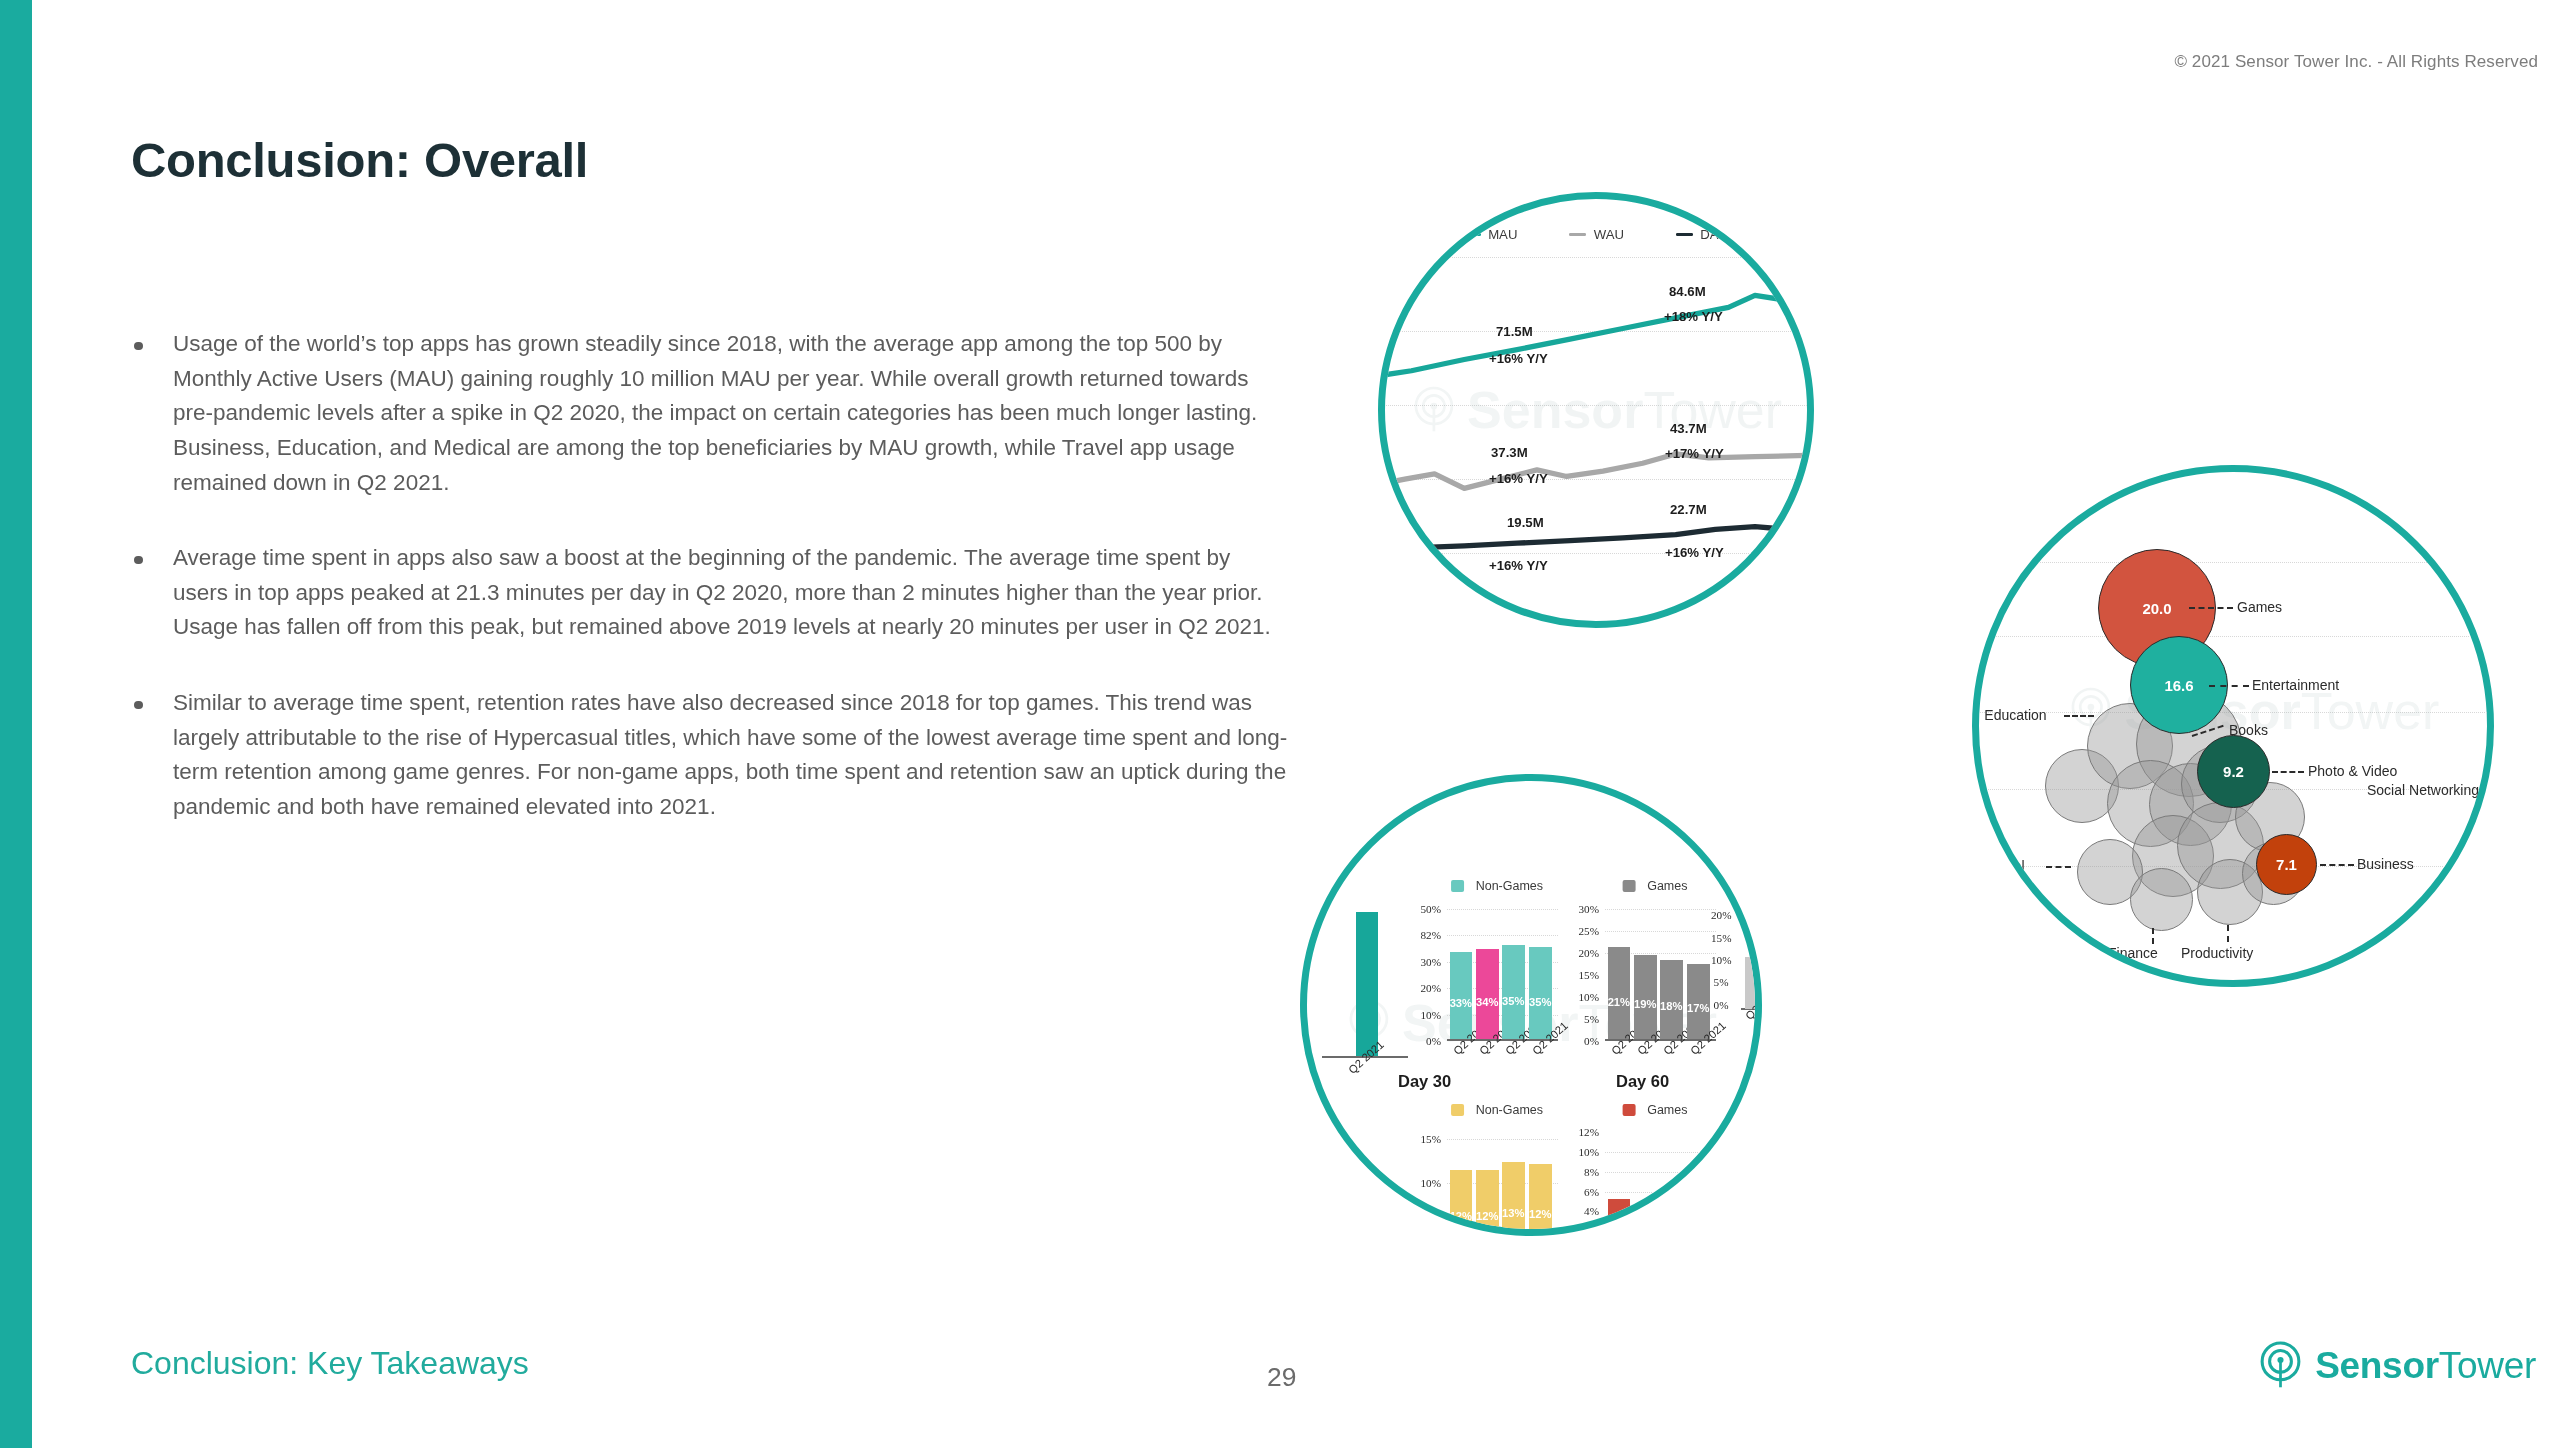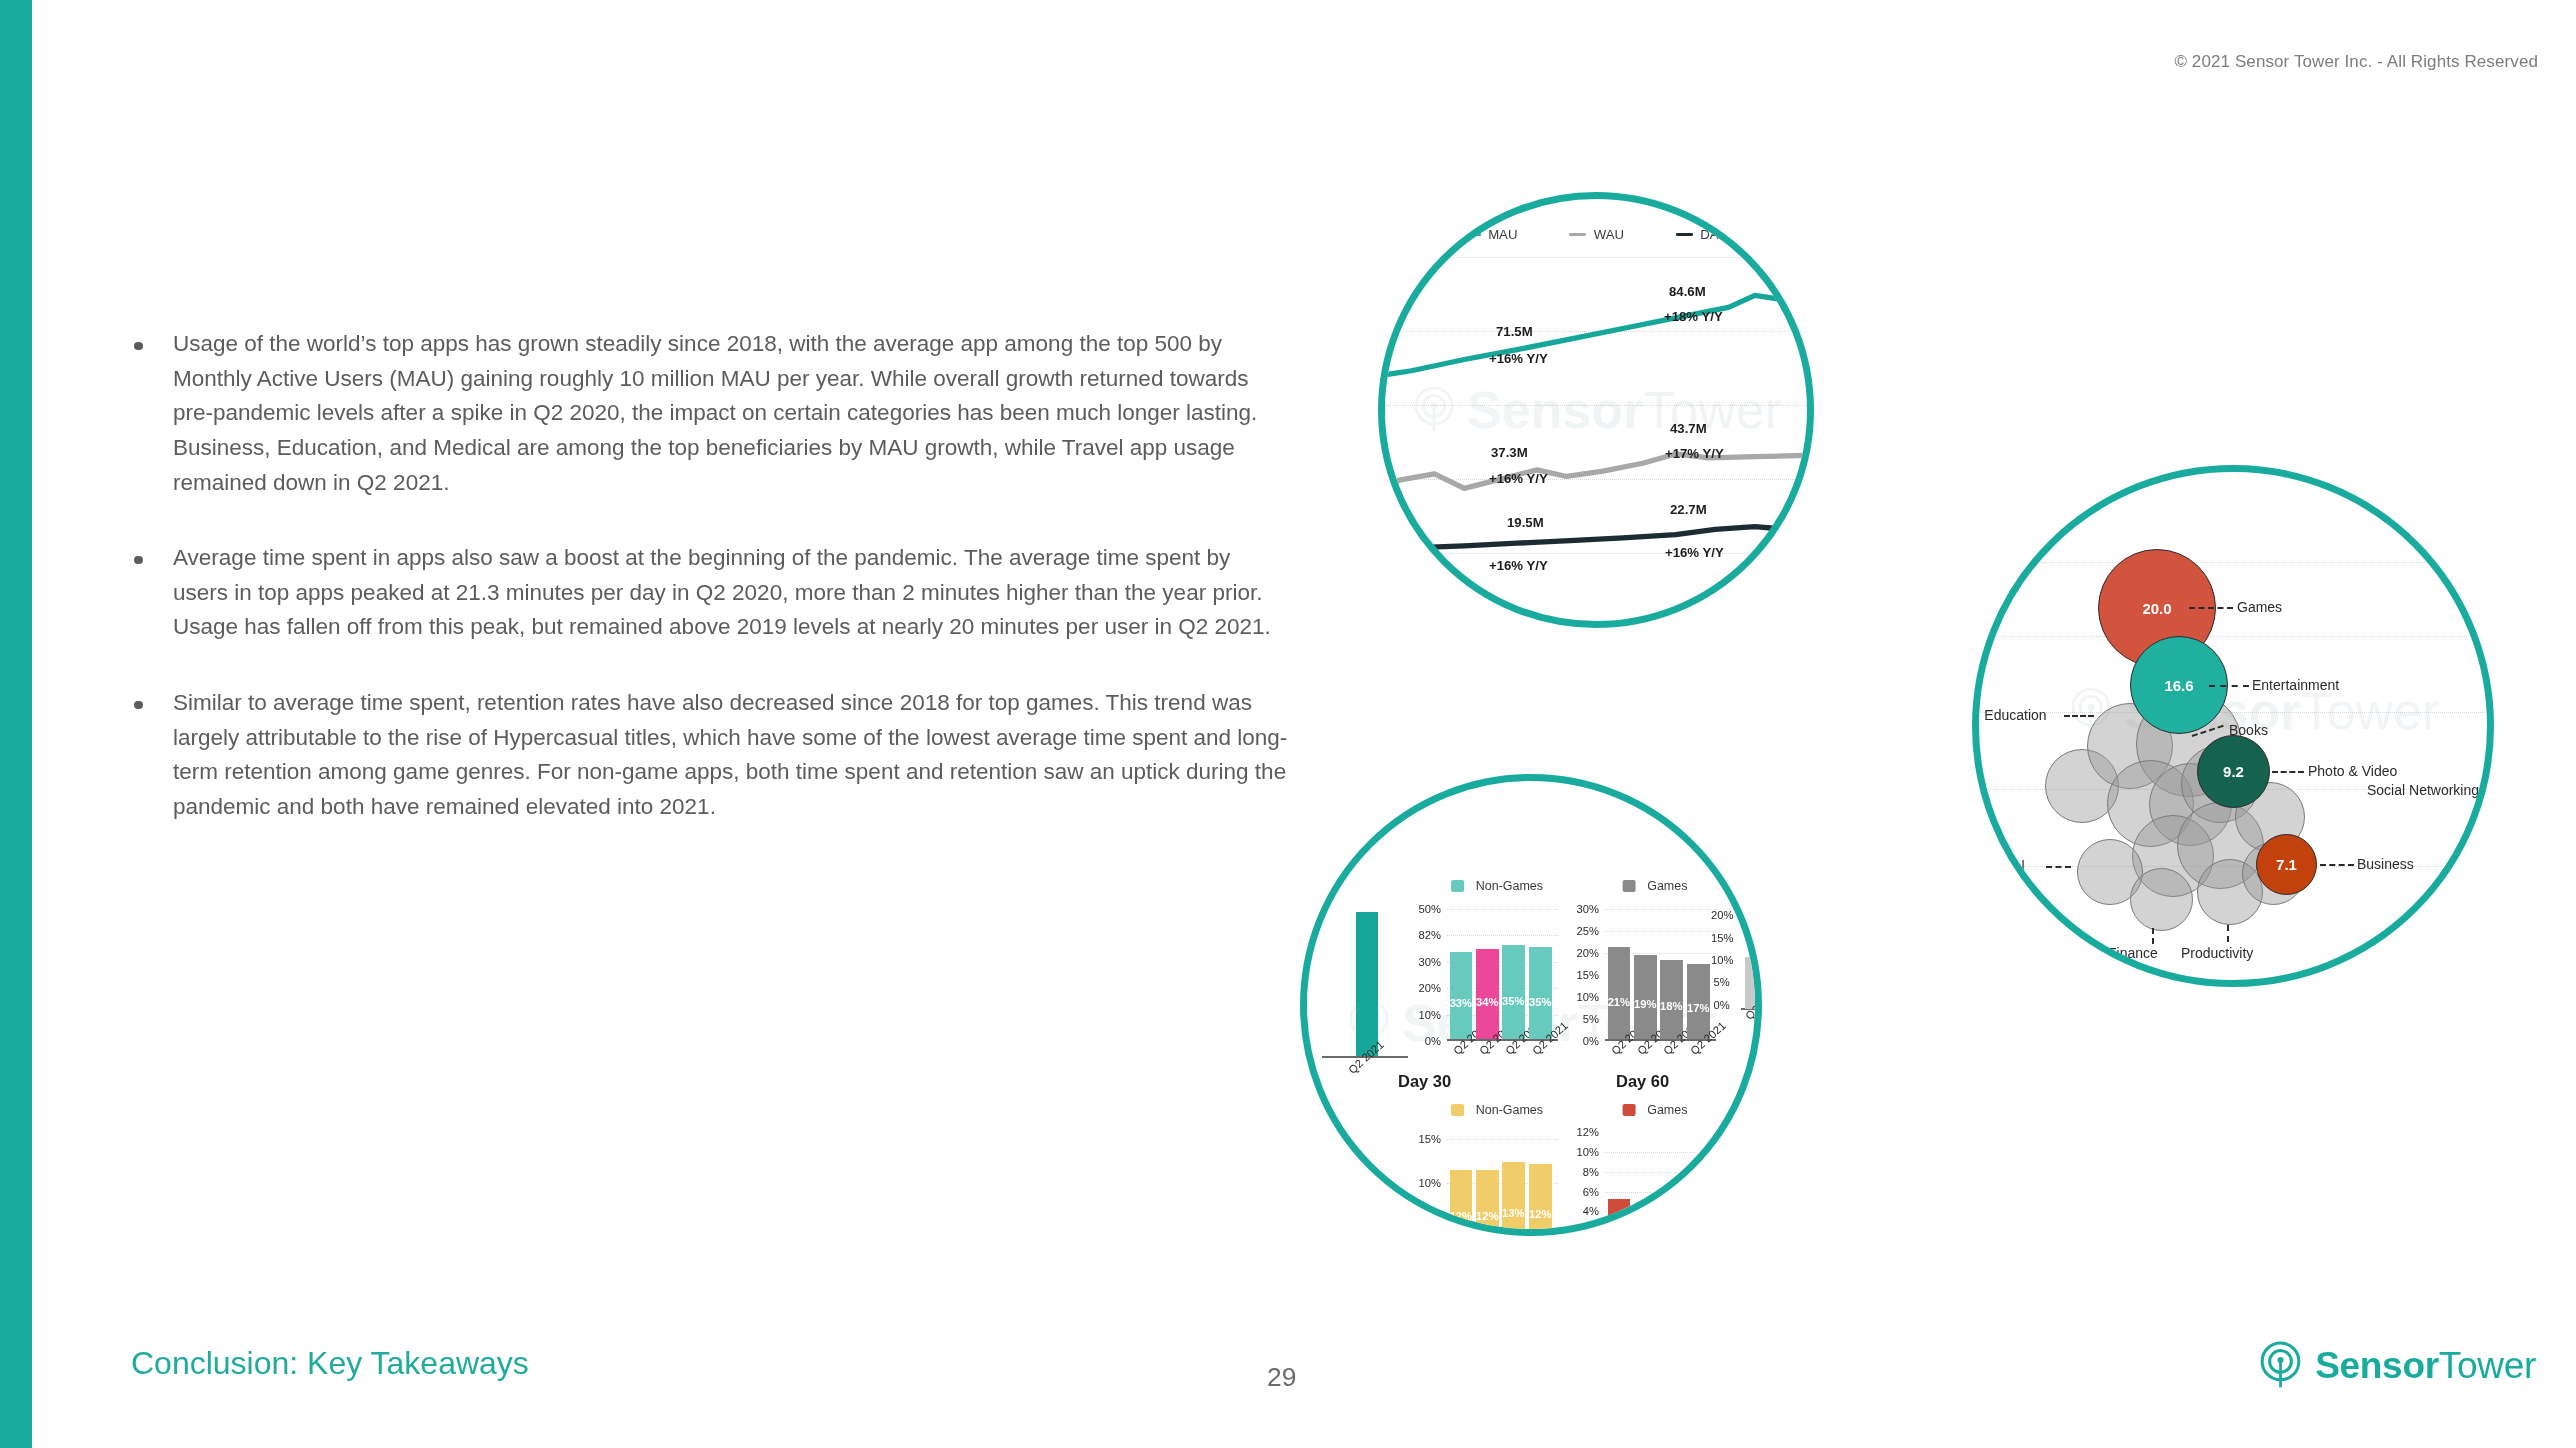--- a/index.html
+++ b/index.html
@@ -100,20 +100,21 @@
     position: absolute; top: 0; left: 50%; transform: translateX(-50%);
     display: flex; align-items: center; gap: 12px;
     font-size: 12.5px; color: #3b3b3b; white-space: nowrap;
   }
   .bp-swatch { width: 12.5px; height: 12.5px; border-radius: 2px; }
   .bp-plot { position: absolute; left: 0; top: 0; }
   .bp-axis {
     position: absolute; right: 100%; margin-right: 6px;
     font-size: 11.2px; color: #2b2b2b; white-space: nowrap;
     transform: translateY(-50%);
+    font-family: Liberation Serif, serif;
   }
   .bp-grid {
     position: absolute; left: 0; right: 0; height: 0;
     border-top: 1.3px dotted #d8d8d8;
   }
   .bp-baseline {
     position: absolute; left: 0; right: 0; bottom: 0; height: 2px; background: #6b6b6b;
   }
   .bp-bar { position: absolute; bottom: 2px; }
   .bp-bar .bval {
@@ -150,20 +151,21 @@
 </style>
 </head>
 <body>
 
 <div id="slide">
 
   <div id="accent-bar"></div>
 
   <div id="copyright">© 2021 Sensor Tower Inc. - All Rights Reserved</div>
 
+  <h1 id="page-title">Conclusion: Overall</h1>
 
   <div id="bullets">
     <div class="bullet">
       <span class="dot"></span>
       <div class="txt">Usage of the world’s top apps has grown steadily since 2018, with the average app among the top 500 by Monthly Active Users (MAU) gaining roughly 10 million MAU per year. While overall growth returned towards pre-pandemic levels after a spike in Q2 2020, the impact on certain categories has been much longer lasting. Business, Education, and Medical are among the top beneficiaries by MAU growth, while Travel app usage remained down in Q2 2021.</div>
     </div>
     <div class="bullet">
       <span class="dot"></span>
       <div class="txt">Average time spent in apps also saw a boost at the beginning of the pandemic. The average time spent by users in top apps peaked at 21.3 minutes per day in Q2 2020, more than 2 minutes higher than the year prior. Usage has fallen off from this peak, but remained above 2019 levels at nearly 20 minutes per user in Q2 2021.</div>
     </div>

